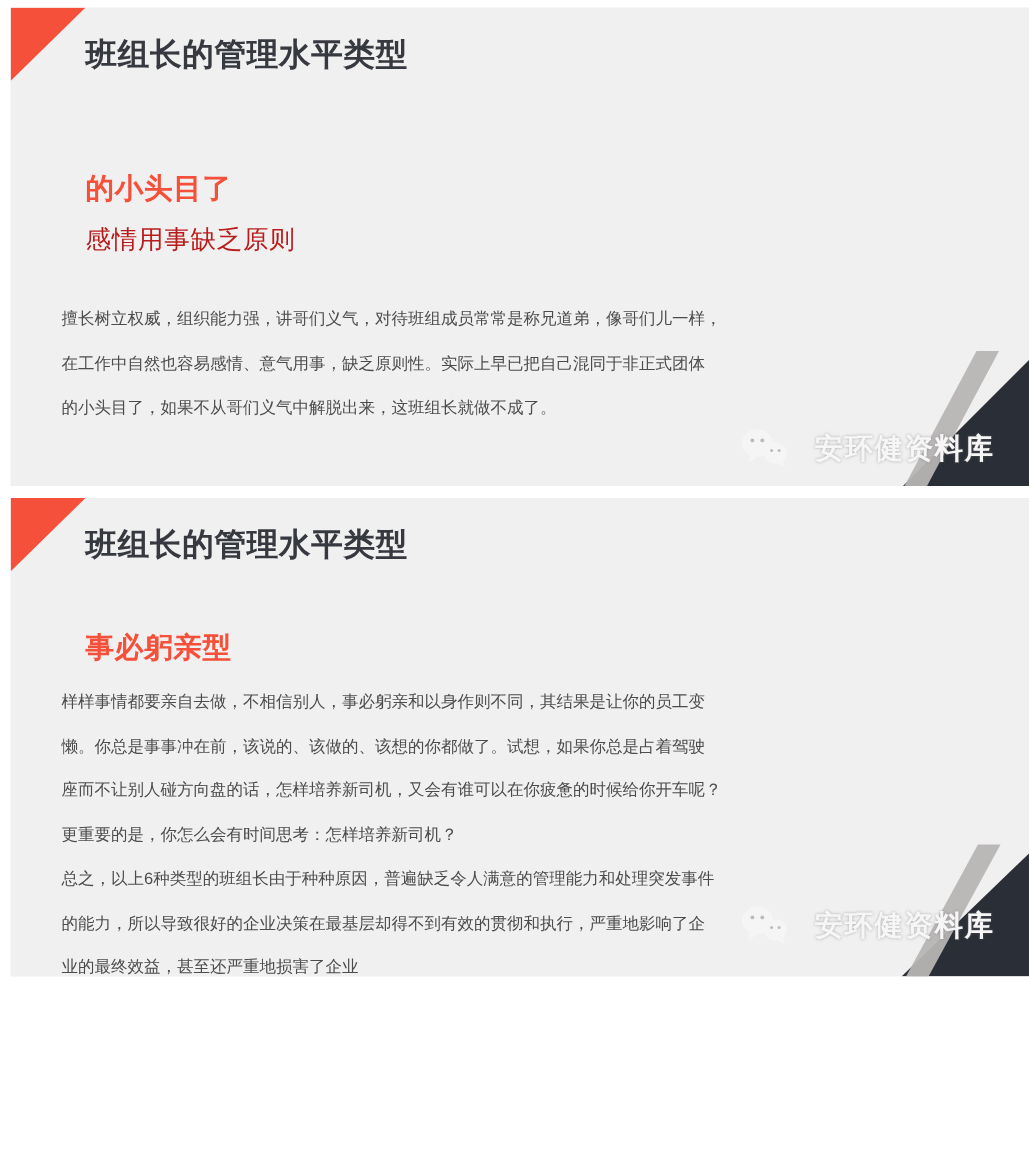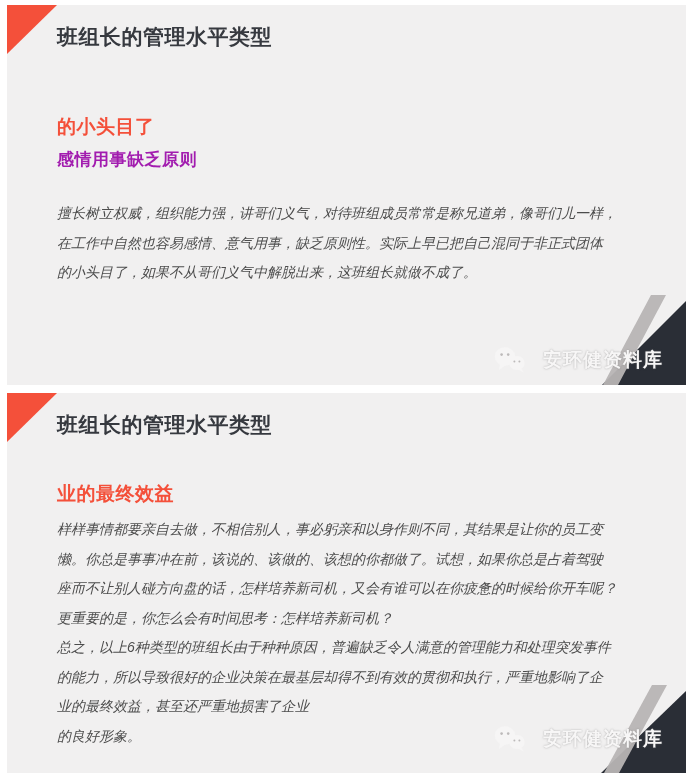--- a/index.html
+++ b/index.html
@@ -10,21 +10,21 @@
     background: #ffffff;
     font-family: "Liberation Sans", "DejaVu Sans", sans-serif;
     overflow: hidden;
   }
   .page { position: relative; width: 686px; height: 775px; background: #ffffff; }
 
   .card {
     position: relative;
     margin-left: 7px;
     width: 679px;
-    height: 380px;
+    height: 319px;
     background: var(--card_bg, #f1f0f0);
     overflow: hidden;
   }
   .card1 { margin-top: 5px; }
   .card2 { margin-top: 8px; }
 
   .corner-tl {
     position: absolute;
     top: 0; left: 0;
     width: 50px; height: 49px;
@@ -55,35 +55,34 @@
   }
   .card1 .card-heading { top: 110px; }
   .card2 .card-heading { top: 89px; }
 
   .card-subheading {
     position: absolute;
     left: 50px; top: 144px;
     margin: 0;
     font-size: 17px;
     line-height: 22px;
-    font-weight: bold;
-    color: #a21caf;
+    font-weight: normal;
+    color: #b91c1c;
     letter-spacing: 0.5px;
   }
 
   .card-body {
     position: absolute;
-    left: 50px;
+    left: 34px;
     width: 614px;
     margin: 0;
-    font-size: 14px;
+    font-size: 11px;
     line-height: 29.5px;
     color: var(--body_text, #4c4c4c);
     white-space: pre-line;
-    font-style: italic;
   }
   .card1 .card-body { top: 194px; }
   .card2 .card-body { top: 122px; }
 
   .corner-br {
     position: absolute;
     right: 0; bottom: 0;
     width: 130px; height: 110px;
     z-index: 1;
   }
@@ -136,21 +135,21 @@
         <circle cx="20.4" cy="15.4" r="1" fill="#b9b6b6"></circle>
         <circle cx="25.4" cy="15.4" r="1" fill="#b9b6b6"></circle>
       </svg>
       <span>安环健资料库</span>
     </div>
   </section>
 
   <section class="card card2">
     <div class="corner-tl"></div>
     <h1 class="card-title">班组长的管理水平类型</h1>
-    <h2 class="card-heading">业的最终效益</h2>
+    <h2 class="card-heading">事必躬亲型</h2>
     <p class="card-body">样样事情都要亲自去做，不相信别人，事必躬亲和以身作则不同，其结果是让你的员工变
 懒。你总是事事冲在前，该说的、该做的、该想的你都做了。试想，如果你总是占着驾驶
 座而不让别人碰方向盘的话，怎样培养新司机，又会有谁可以在你疲惫的时候给你开车呢？
 更重要的是，你怎么会有时间思考：怎样培养新司机？
 总之，以上6种类型的班组长由于种种原因，普遍缺乏令人满意的管理能力和处理突发事件
 的能力，所以导致很好的企业决策在最基层却得不到有效的贯彻和执行，严重地影响了企
 业的最终效益，甚至还严重地损害了企业
 的良好形象。</p>
 
     <svg class="corner-br" viewBox="0 0 130 110" aria-hidden="true">

